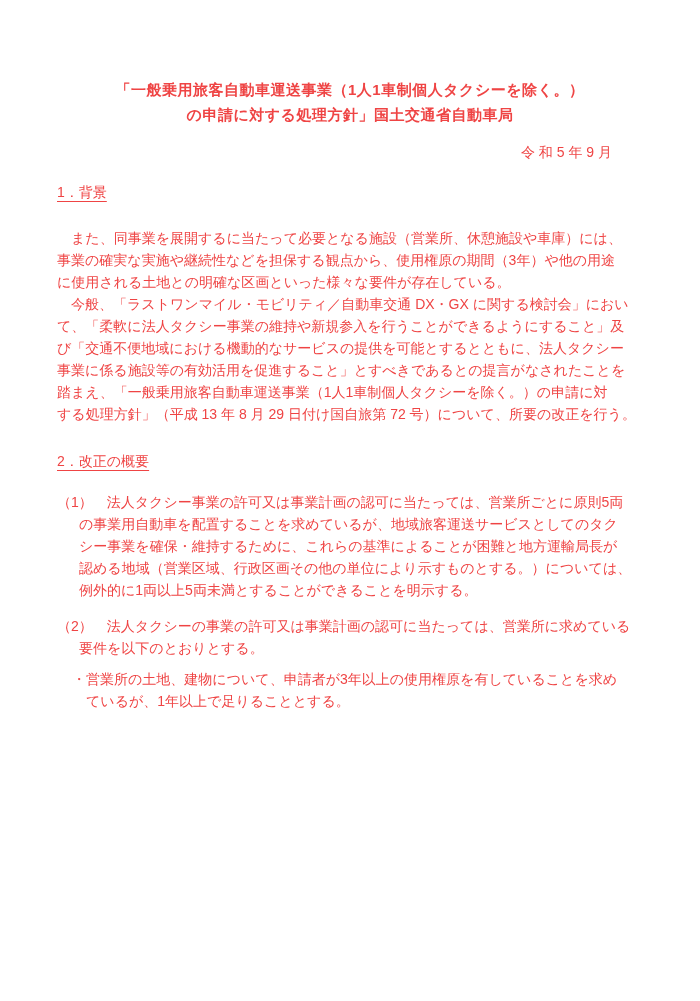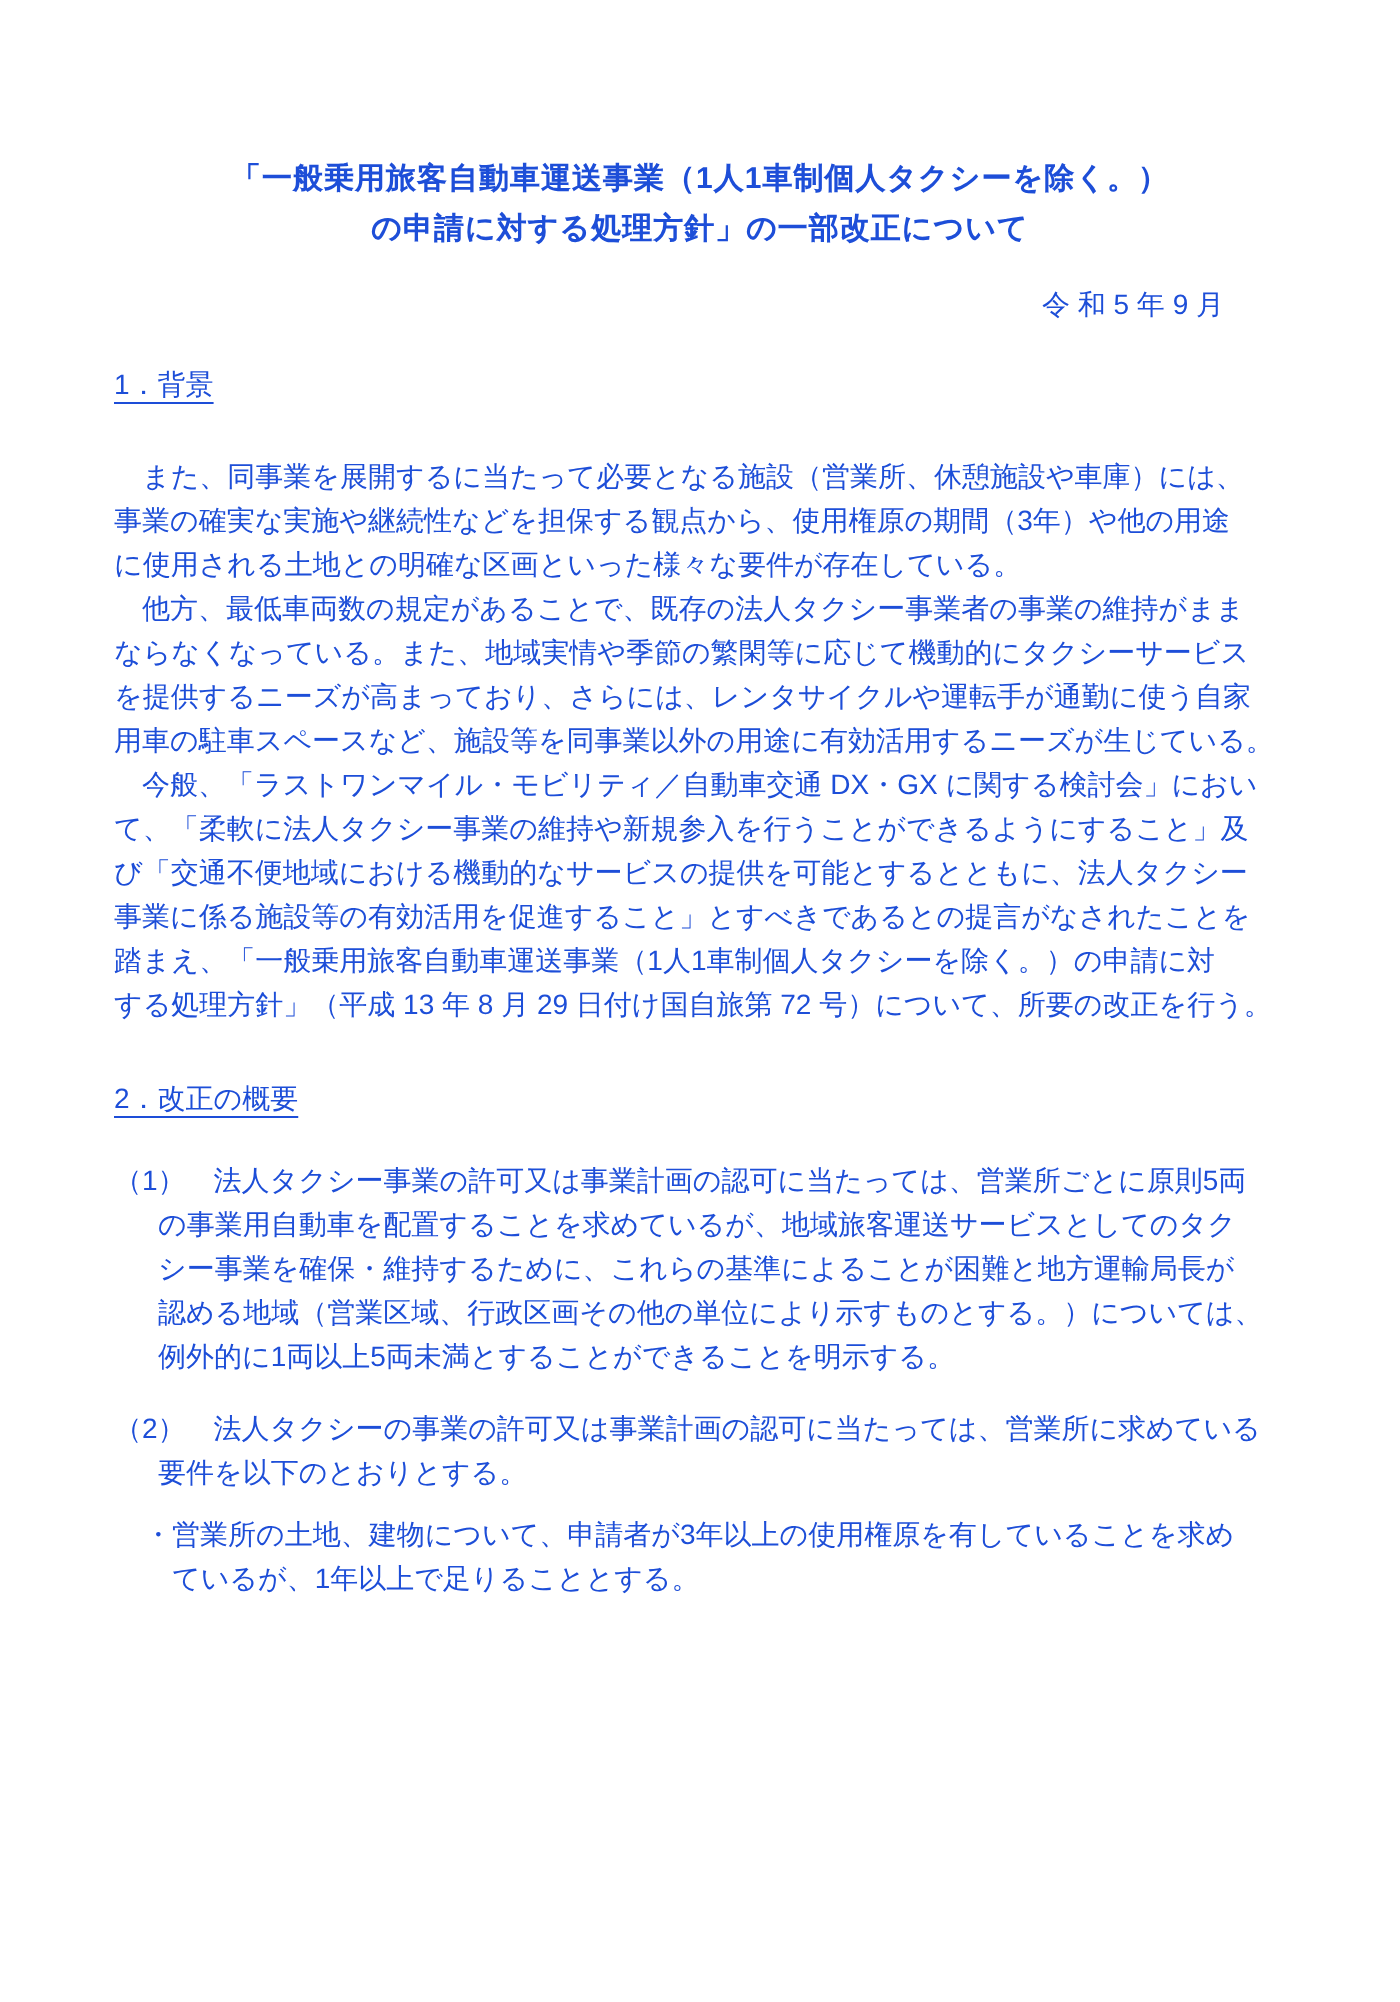--- a/index.html
+++ b/index.html
@@ -3,21 +3,21 @@
 <meta charset="utf-8">
 <style>
   * { margin: 0; padding: 0; box-sizing: border-box; }
   html, body { background: #ffffff; }
   .page {
     position: relative;
     width: 700px;
     height: 1001px;
     margin: 0 auto;
     background: #ffffff;
-    color: #1d4ed8;
+    color: #ef4444;
     font-family: "Liberation Sans", "DejaVu Sans", sans-serif;
     overflow: hidden;
   }
   .title-block {
     padding-top: 77px;
     text-align: center;
     font-weight: 700;
     font-size: 15px;
     line-height: 25px;
     letter-spacing: 0.5px;
@@ -63,37 +63,33 @@
     text-indent: -14px;
   }
 </style>
 </head>
 <body>
 
 <div class="page">
 
   <header class="title-block">
     <div class="title-line">「一般乗用旅客自動車運送事業（1人1車制個人タクシーを除く。）</div>
-    <div class="title-line">の申請に対する処理方針」の一部改正について</div>
+    <div class="title-line">の申請に対する処理方針」国土交通省自動車局</div>
   </header>
 
   <div class="meta">
     <div>令 和 5 年 9 月</div>
   </div>
 
   <main class="content">
 
     <h2 class="sec-heading">1．背景</h2>
     <div class="para">　また、同事業を展開するに当たって必要となる施設（営業所、休憩施設や車庫）には、
 事業の確実な実施や継続性などを担保する観点から、使用権原の期間（3年）や他の用途
 に使用される土地との明確な区画といった様々な要件が存在している。</div>
-    <div class="para">　他方、最低車両数の規定があることで、既存の法人タクシー事業者の事業の維持がまま
-ならなくなっている。また、地域実情や季節の繁閑等に応じて機動的にタクシーサービス
-を提供するニーズが高まっており、さらには、レンタサイクルや運転手が通勤に使う自家
-用車の駐車スペースなど、施設等を同事業以外の用途に有効活用するニーズが生じている。</div>
     <div class="para">　今般、「ラストワンマイル・モビリティ／自動車交通 DX・GX に関する検討会」におい
 て、「柔軟に法人タクシー事業の維持や新規参入を行うことができるようにすること」及
 び「交通不便地域における機動的なサービスの提供を可能とするとともに、法人タクシー
 事業に係る施設等の有効活用を促進すること」とすべきであるとの提言がなされたことを
 踏まえ、「一般乗用旅客自動車運送事業（1人1車制個人タクシーを除く。）の申請に対
 する処理方針」（平成 13 年 8 月 29 日付け国自旅第 72 号）について、所要の改正を行う。</div>
 
     <h2 class="sec-heading second">2．改正の概要</h2>
     <div class="item">（1）　法人タクシー事業の許可又は事業計画の認可に当たっては、営業所ごとに原則5両
 の事業用自動車を配置することを求めているが、地域旅客運送サービスとしてのタク

